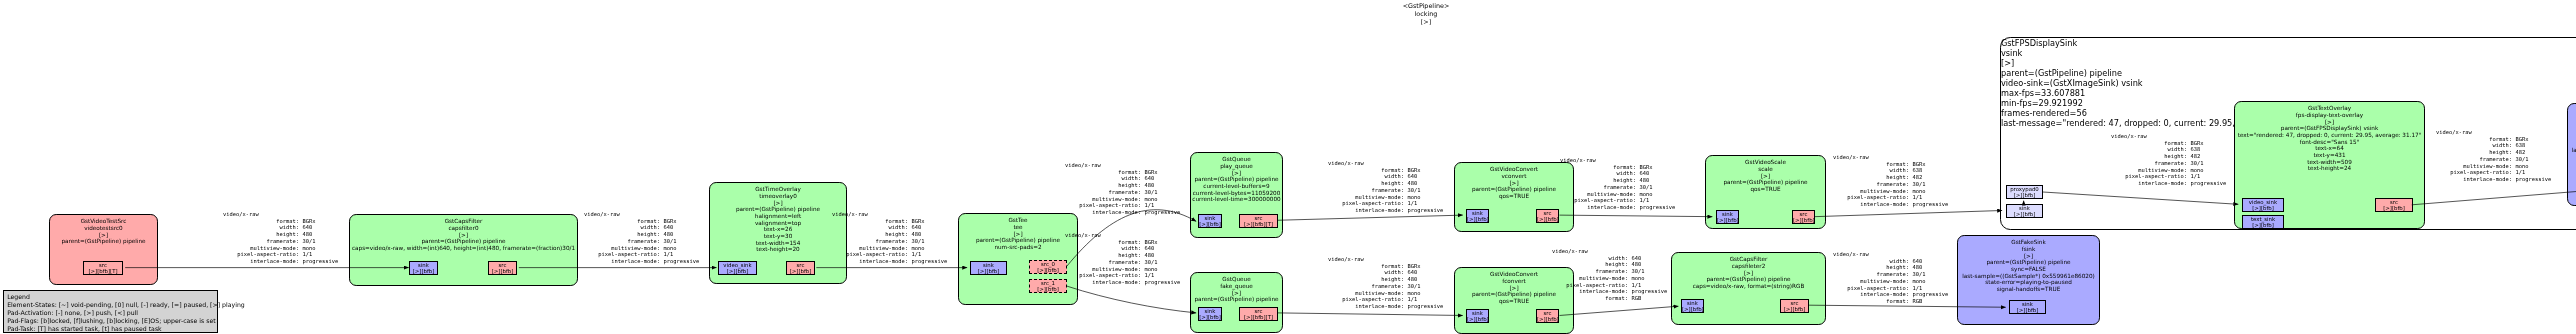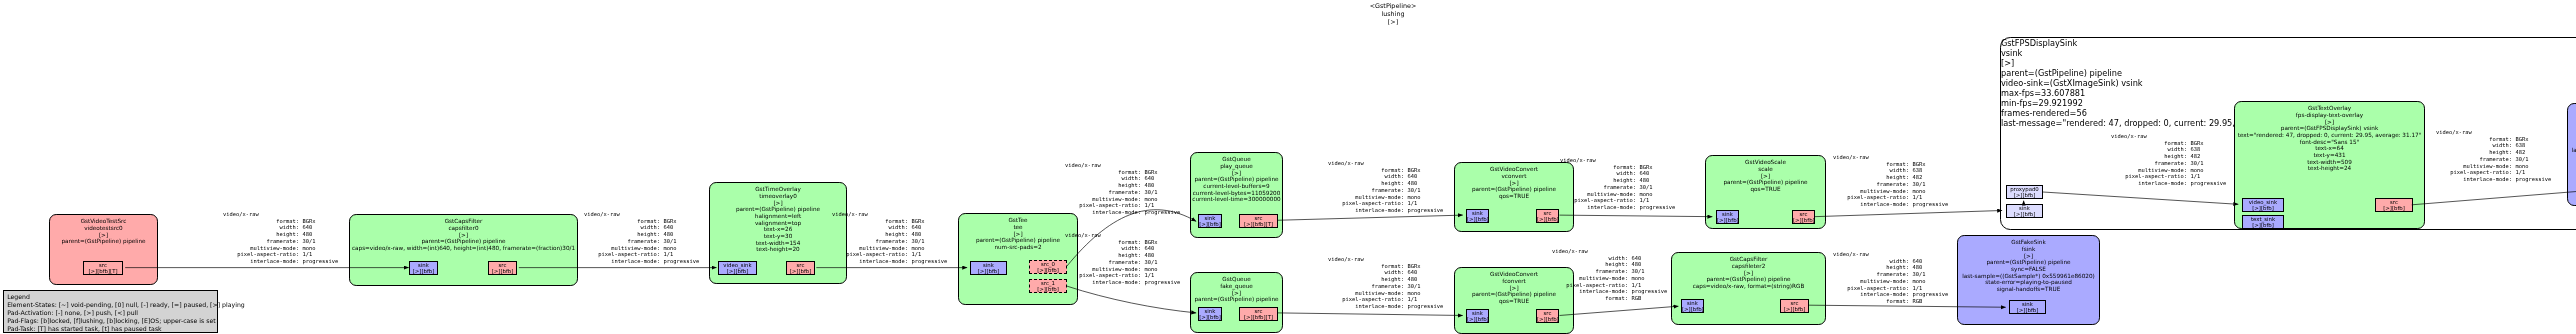--- a/index.html
+++ b/index.html
@@ -1,39 +1,39 @@
 <!DOCTYPE html>
 <html style="font-size:8.2px"><head>
 <meta charset="utf-8">
 <style>
   html,body{margin:0;padding:0;background:#ffffff;}
   body{width:2717px;height:334px;position:relative;font-family:"DejaVu Sans","Liberation Sans",sans-serif;}
   #diagram{position:absolute;left:0;top:0;width:2717px;height:334px;overflow:hidden;}
-  .gtitle{position:absolute;left:1303px;top:3.1px;width:180px;text-align:center;font-size:6.4px;line-height:7.7px;color:#000;}
+  .gtitle{position:absolute;left:1336px;top:3.1px;width:180px;text-align:center;font-size:6.4px;line-height:7.7px;color:#000;}
   .node{position:absolute;box-sizing:border-box;border:0.8px solid #000;border-radius:7.2px;}
   .node .nl{text-align:center;font-size:5.7px;line-height:6.7px;color:#000;white-space:nowrap;}
   .node .tpad{padding-top:3.1px;}
   .bin{position:absolute;box-sizing:border-box;border:0.8px solid #000;border-radius:10.3px;background:#ffffff;}
   .pad{position:absolute;box-sizing:border-box;border:0.8px solid #000;text-align:center;font-size:5.4px;line-height:6.4px;color:#000;white-space:nowrap;overflow:hidden;}
   .pad.dashed{border-style:dashed;}
   .caps{position:absolute;width:126px;font-family:"DejaVu Sans Mono","Liberation Mono",monospace;font-size:5.4px;line-height:6.7px;color:#000;white-space:nowrap;}
   .caps .hdr{text-align:left;}
   .caps .row .k{display:inline-block;width:76px;text-align:right;}
   .caps .row .v{display:inline-block;padding-left:3.6px;text-align:left;}
   .legend{position:absolute;box-sizing:border-box;border:0.5px solid #000;background:#d3d3d3;font-size:6.2px;line-height:8.2px;color:#000;padding:1.5px 3.6px;white-space:nowrap;}
   svg#edges{position:absolute;left:0;top:0;}
 </style>
 </head>
 <body>
 
 <div id="diagram">
 
   <div class="gtitle">
     <div>&lt;GstPipeline&gt;</div>
-    <div>lushing</div>
+    <div>locking</div>
     <div>[&gt;]</div>
   </div>
 
   <div class="legend" id="legend" style="left: 2.6px; top: 290px; width: 215px; height: 43px;">
     <div>Legend</div>
     <div>Element-States: [~] void-pending, [0] null, [-] ready, [=] paused, [&gt;] playing</div>
     <div>Pad-Activation: [-] none, [&gt;] push, [&lt;] pull</div>
     <div>Pad-Flags: [b]locked, [f]lushing, [b]locking, [E]OS; upper-case is set</div>
     <div>Pad-Task: [T] has started task, [t] has paused task</div>
   </div>

